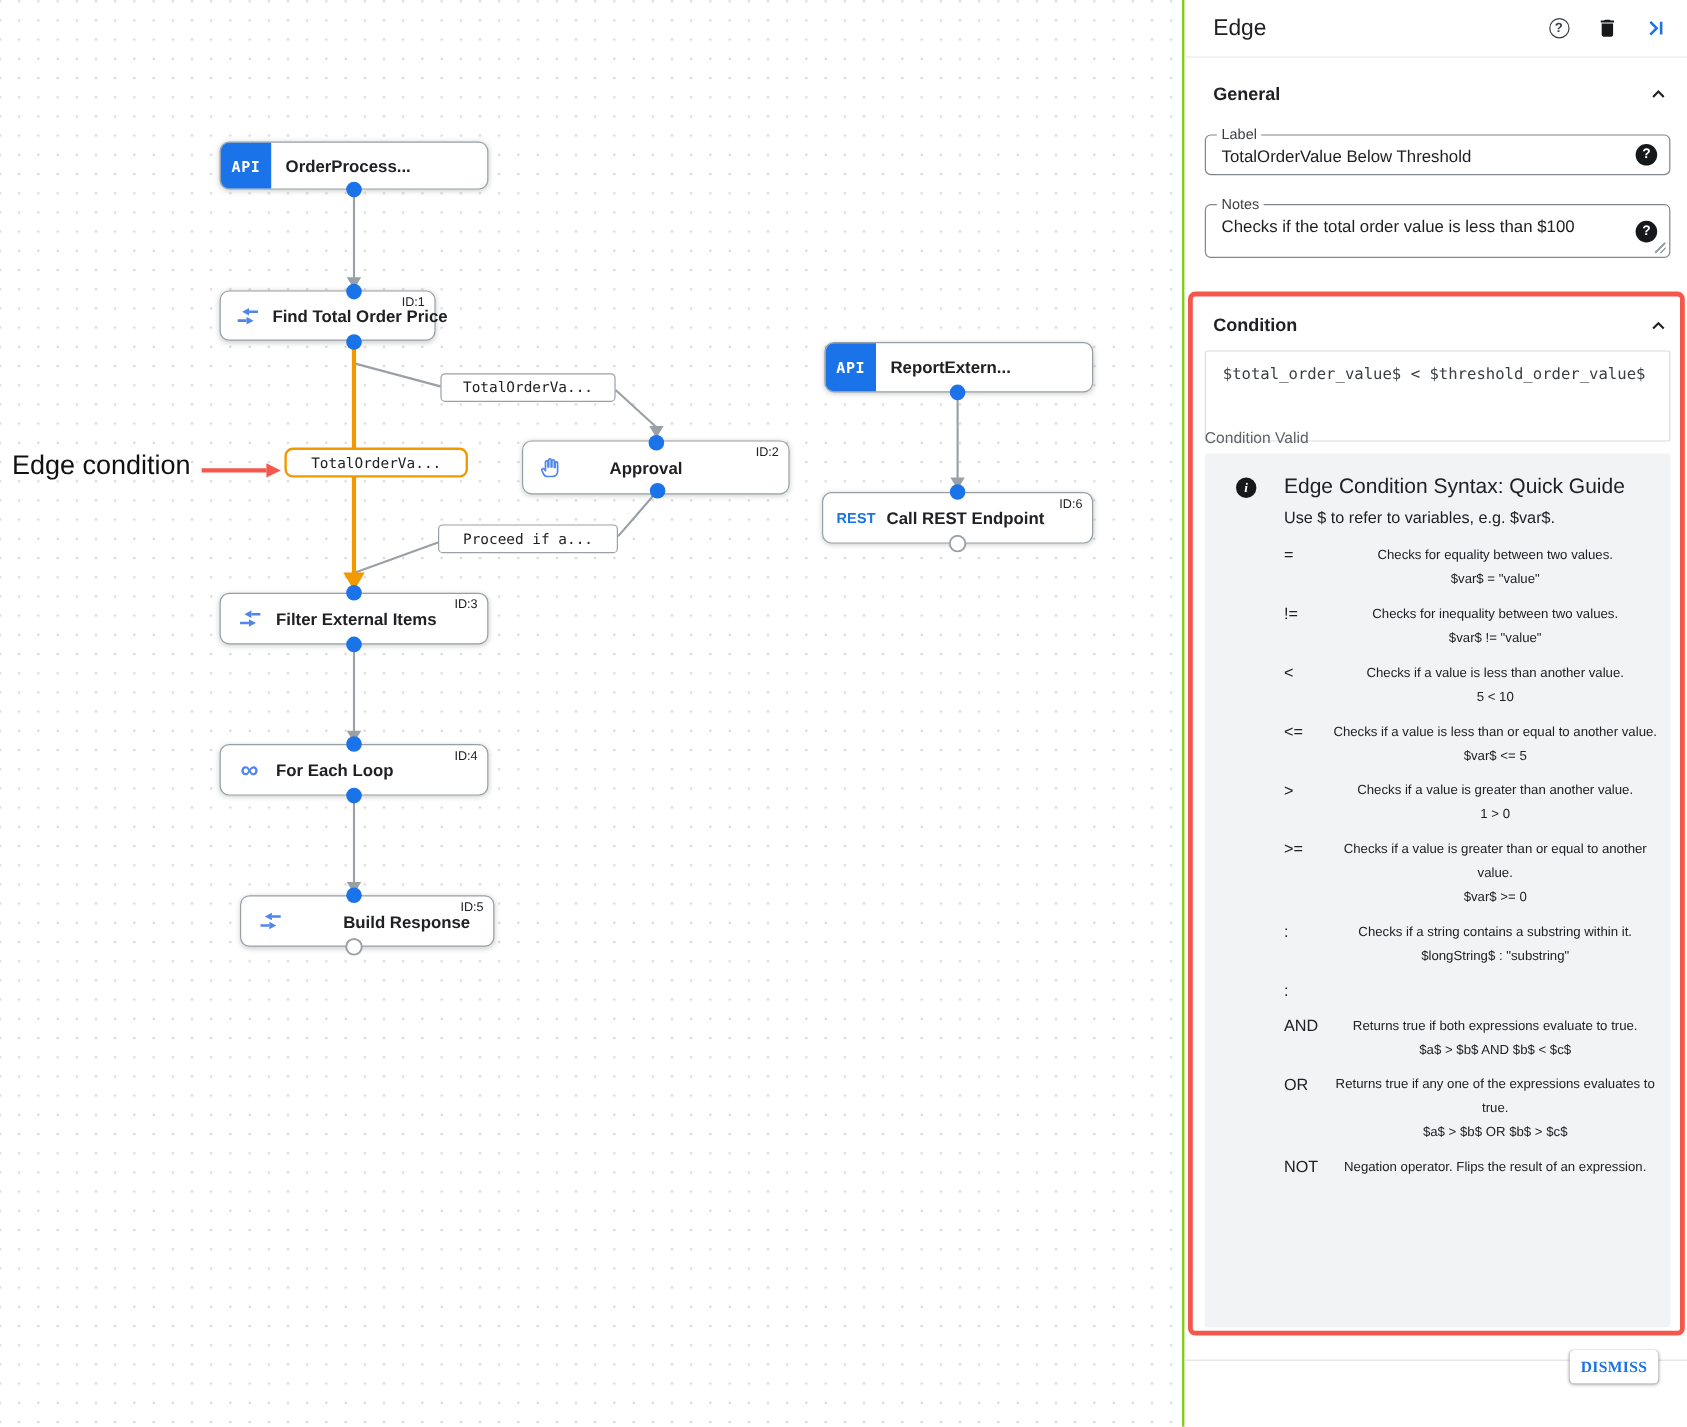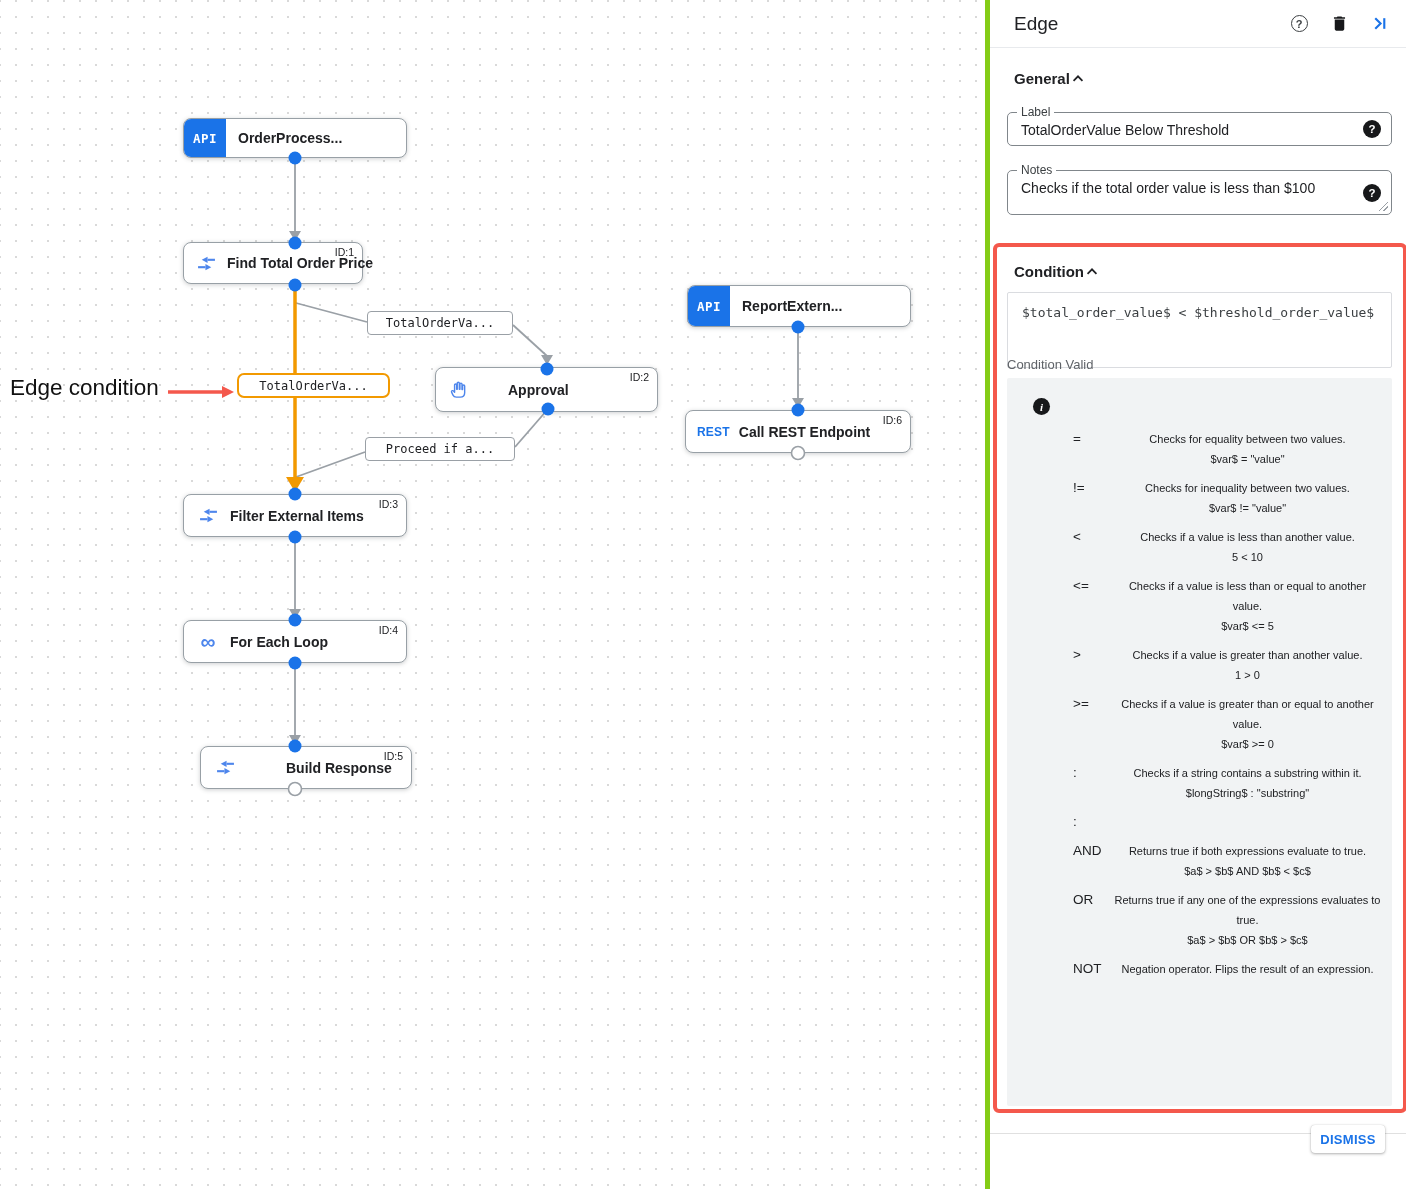--- a/index.html
+++ b/index.html
@@ -27,30 +27,30 @@
   .rest-glyph { color:#1a73e8; font-weight:bold; font-size:12px; letter-spacing:.2px; margin-left:11px; margin-right:9px; }
 
   .edge-label { position:absolute; z-index:2; background:#fff; border:1px solid #9aa0a6; border-radius:4px;
     display:flex; align-items:center; justify-content:center;
     font-family:"DejaVu Sans Mono", monospace; font-size:12px; color:#202124; }
   .edge-label.selected { border:2px solid #f29900; border-radius:7px; }
 
   .annotation { position:absolute; z-index:3; left:10px; top:375px; font-size:22.5px; font-weight:500; color:#111; }
 
   
-  .panel { position:absolute; left:985px; top:0; width:421px; height:1189px; background:#fff; border-left:5px solid #84cc16; }
+  .panel { position:absolute; left:985px; top:0; width:421px; height:1189px; background:#fff; border-left:2px solid #84cc16; }
   .panel-header { position:absolute; left:0; top:0; right:0; height:48px; display:flex; align-items:center;
     padding:0 16px 0 24px; border-bottom:1px solid #e8eaed; }
   .panel-title { font-size:19px; color:#202124; flex:1; }
   .hicons { display:flex; align-items:center; gap:18px; }
   .icon-btn { width:22px; height:22px; display:flex; align-items:center; justify-content:center; cursor:pointer; }
   .help-outline { width:17px; height:17px; border:1.6px solid #3c4043; border-radius:50%;
     display:flex; align-items:center; justify-content:center; font-size:11px; font-weight:bold; color:#3c4043; }
 
-  .sec-head { position:absolute; left:24px; right:16px; display:flex; align-items:center; }
+  .sec-head { position:absolute; left:24px; right:16px; display:flex; align-items:center; justify-content:space-between; }
   .sec-title { font-size:15px; font-weight:bold; color:#202124; }
 
   .field { position:absolute; left:17px; right:14px; border:1px solid #80868b; border-radius:5px; background:#fff; }
   .field-label { position:absolute; top:-8px; left:9px; background:#fff; padding:0 4px; font-size:12px; font-weight:400; color:#3c4043; }
   .field-value { font-size:14px; color:#202124; padding:9px 34px 0 13px; white-space:nowrap; overflow:hidden; }
   .help-fill { position:absolute; right:10px; top:50%; margin-top:-9px; width:18px; height:18px; background:#17181a; color:#fff;
     border-radius:50%; display:flex; align-items:center; justify-content:center; font-size:11.5px; font-weight:bold; }
   .resize-handle { position:absolute; right:3px; bottom:3px; width:9px; height:9px;
     background:linear-gradient(135deg, transparent 0 45%, #9aa0a6 45% 55%, transparent 55% 70%, #9aa0a6 70% 80%, transparent 80%); }
 
@@ -70,21 +70,21 @@
   .g-row { display:flex; margin-bottom:9px; }
   .g-op { width:40px; flex:0 0 auto; font-size:13.5px; color:#202124; line-height:20px; }
   .g-txt { width:276px; font-size:11px; color:#202124; line-height:20px;text-align:center; }
 
   .highlight-box { position:absolute; left:3px; top:243px; width:414px; height:870px; border:4px solid #f4584c;
     border-radius:6px; z-index:5; pointer-events:none; }
 
   .bottom-divider { position:absolute; left:0; right:0; top:1133px; height:1px; background:#e0e0e0; }
   .dismiss-btn { position:absolute; left:321px; top:1125px; width:74px; height:28px; background:#fff; border:none;
     border-radius:4px; box-shadow:0 1px 3px rgba(0,0,0,.3), 0 0 1px rgba(0,0,0,.2); color:#1a73e8; font-size:13px;
-    font-weight:bold; letter-spacing:.3px; font-family:Liberation Sans, sans-serif; cursor:pointer; z-index:6; }
+    font-weight:bold; letter-spacing:.3px; font-family:Liberation Serif, serif; cursor:pointer; z-index:6; }
 </style>
 </head>
 <body>
 
 <div class="stage">
 
   <div class="canvas">
 
     <svg id="edges-under" class="layer" width="985" height="1189">
 
@@ -266,20 +266,24 @@
           <path d="M4 11 L9 6 L14 11"></path>
         </svg>
     </div>
 
     <div class="cond-box">$total_order_value$ &lt; $threshold_order_value$</div>
     <div class="cond-valid">Condition Valid</div>
 
     <div class="guide">
       <div class="guide-head">
         <span class="info-icon">i</span>
+        <div class="guide-titles">
+          <div class="guide-title">Edge Condition Syntax: Quick Guide</div>
+          <div class="guide-sub">Use $ to refer to variables, e.g. $var$.</div>
+        </div>
       </div>
       <div class="g-rows" id="guide-rows">
   <div class="g-row">
     <div class="g-op">=</div>
     <div class="g-txt">
       <div class="g-desc">Checks for equality between two values.</div>
       <div class="g-ex">$var$ = "value"</div>
     </div>
   </div>
 

